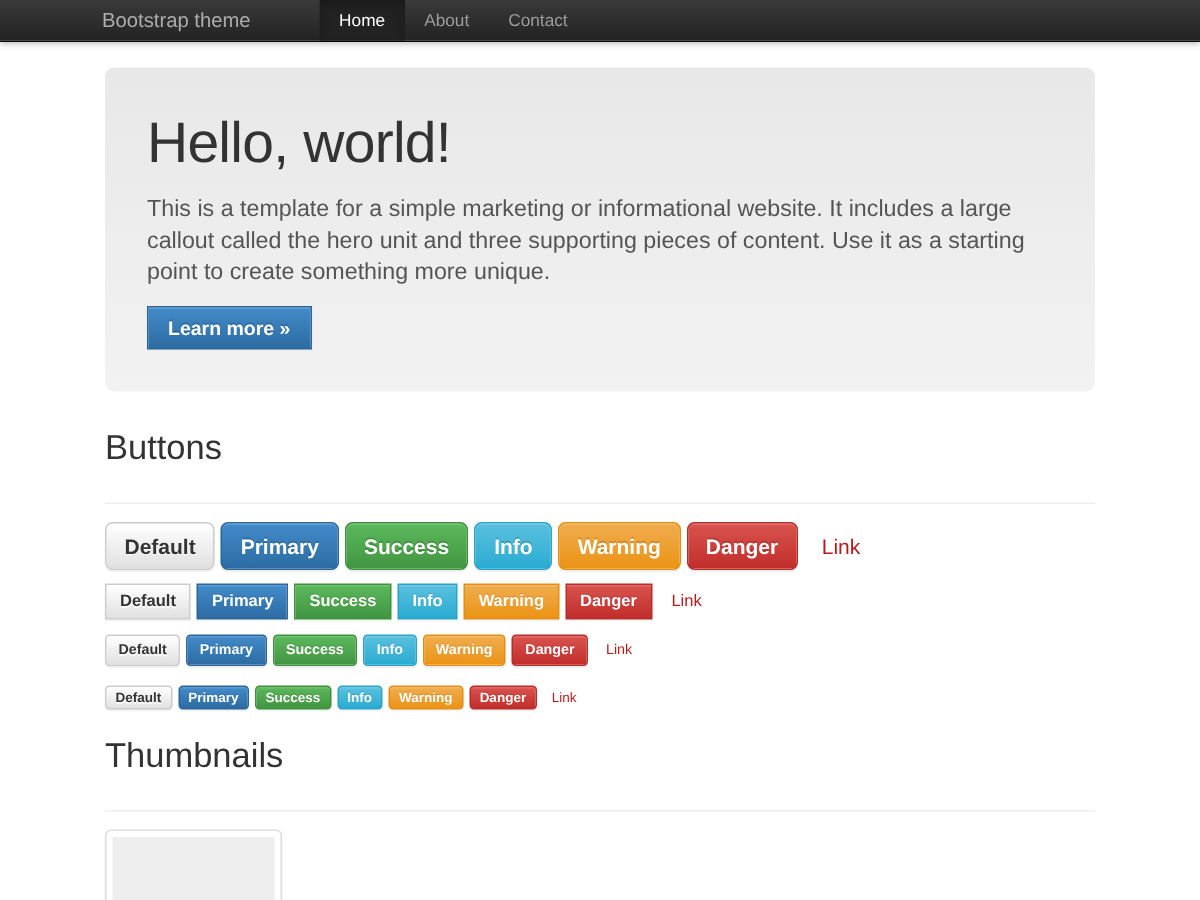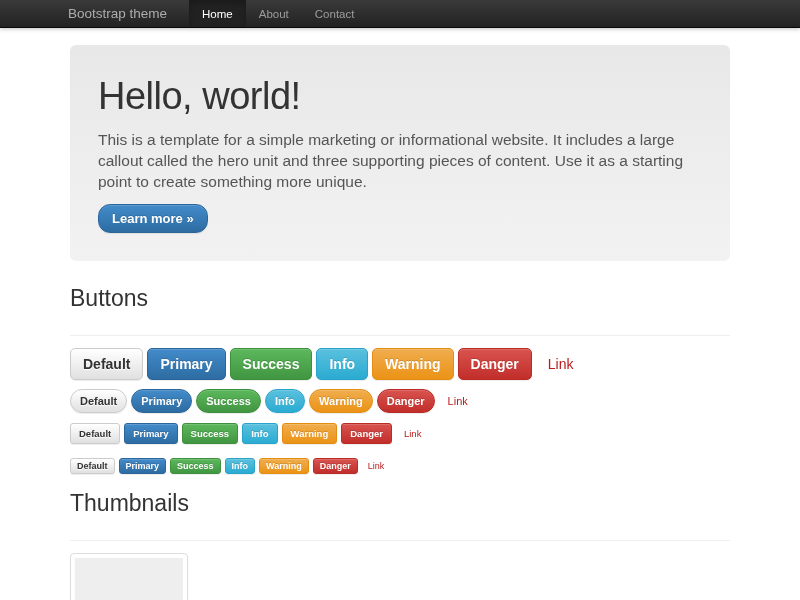--- a/index.html
+++ b/index.html
@@ -13,21 +13,21 @@
 
   
   .navbar {
     height: 28px;
     background: linear-gradient(to bottom, #3a3a3a 0%, #222 100%);
     border-bottom: 1px solid #080808;
     box-shadow: 0 1px 4px rgba(0,0,0,.25);
   }
   .navbar-inner {
     width: 664px; margin: 0 auto; height: 100%;
-    display: flex; align-items: stretch;
+    display: flex; align-items: stretch; gap: 24px;
   }
   .brand {
     color: #adadad; font-size: 13.5px; line-height: 28px;
     padding-right: 14px; text-decoration: none; cursor: pointer;
   }
   .nav { display: flex; align-items: stretch; margin-left: 8px; }
   .nav-item {
     color: #9d9d9d; font-size: 11.5px; line-height: 28px;
     padding: 0 13px; text-decoration: none; cursor: pointer;
     display: flex; align-items: center; gap: 4px;
@@ -58,21 +58,21 @@
     margin: 0 0 12px 0;
     font-size: 38px; font-weight: 500; line-height: 1.05;
     color: #333; letter-spacing: -.5px;
   }
   .hero p {
     margin: 0 0 12px 0;
     font-size: 15.5px; line-height: 21px; color: #555;
   }
   .btn {
     display: inline-block; cursor: pointer;
-    border-radius: 12px; border: 1px solid transparent;
+    border-radius: 0; border: 1px solid transparent;
     font-family: inherit; font-weight: bold; text-align: center;
     text-shadow: 0 -1px 0 rgba(0,0,0,.15);
     box-shadow: inset 0 1px 0 rgba(255,255,255,.15), 0 1px 1px rgba(0,0,0,.075);
     color: #fff; text-decoration: none;
   }
   .btn-default {
     color: #333; text-shadow: 0 1px 0 #fff;
     background: linear-gradient(to bottom, #fff 0%, #e0e0e0 100%);
     border-color: #ccc;
   }

